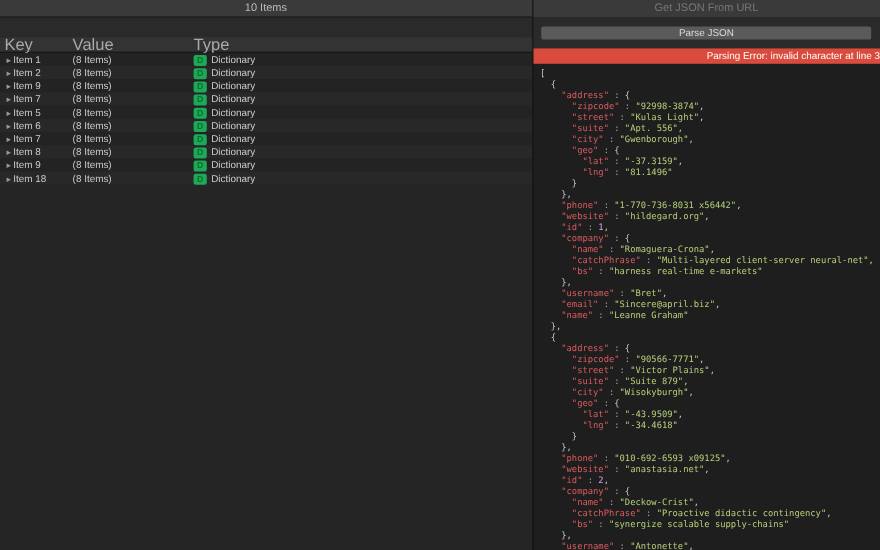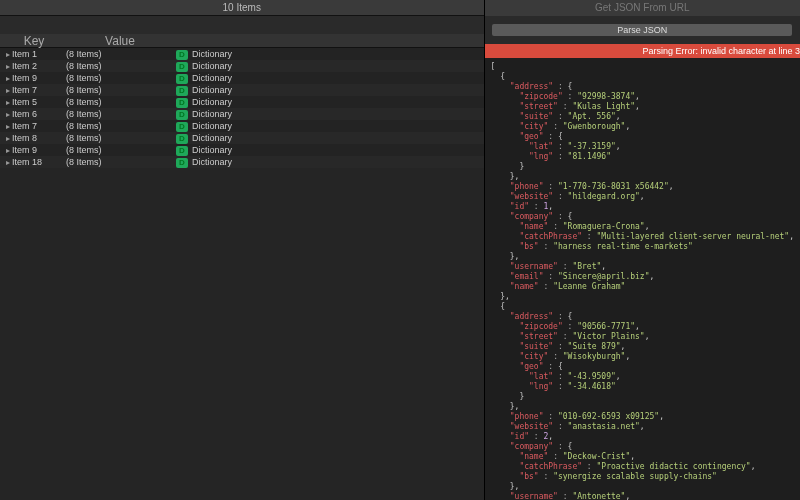--- a/index.html
+++ b/index.html
@@ -27,23 +27,22 @@
 }
 .search input {
   width:100%; height:14px;
   background:#3b3b3b; border:none; border-radius:3px;
   color:#ccc; text-align:center; font-size:10px;
   outline:none;
   margin-top:16px;
 }
 .col-headers {
   display:flex; height:14px; line-height:14px;
-  background:#333; color:#aaa; font-size:12px;
+  background:#333; color:#aaa; font-size:15px;
   border-bottom:1px solid #111;
-  text-align:center;
 }
 .col-key { width:64px; padding-left:4px; }
 .col-value { width:110px; padding-left:2px; }
 .col-type { flex:1; padding-left:2px; }
 
 .tree { flex:1; overflow:auto; background:#252525; }
 .row { display:flex; height:12px; line-height:12px; font-size:9px; color:#ccc; }
 .row:nth-child(even){ background:#282828; }
 .row:nth-child(odd){ background:#232323; }
 .tri { display:inline-block; width:8px; text-align:center; color:#999; font-size:8px; }
@@ -88,20 +87,21 @@
 <body>
 
 <div class="pane left">
   <div class="titlebar">10 Items</div>
   <div class="search">
     <input type="text" placeholder="Search" style="">
   </div>
   <div class="col-headers">
     <div class="col-key">Key</div>
     <div class="col-value">Value</div>
+    <div class="col-type">Type</div>
   </div>
   <div class="tree" id="tree">
       <div class="row">
         <div class="col-key"><span class="tri">▸</span><span>Item 1</span></div>
         <div class="col-value">(8 Items)</div>
         <div class="col-type"><span class="type-badge">D</span><span>Dictionary</span></div>
       </div>
       <div class="row">
         <div class="col-key"><span class="tri">▸</span><span>Item 2</span></div>
         <div class="col-value">(8 Items)</div>

